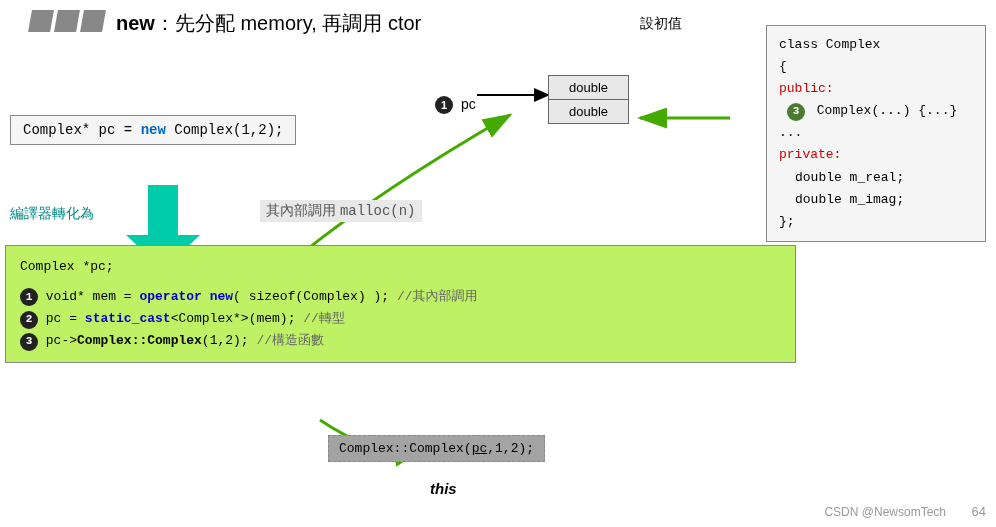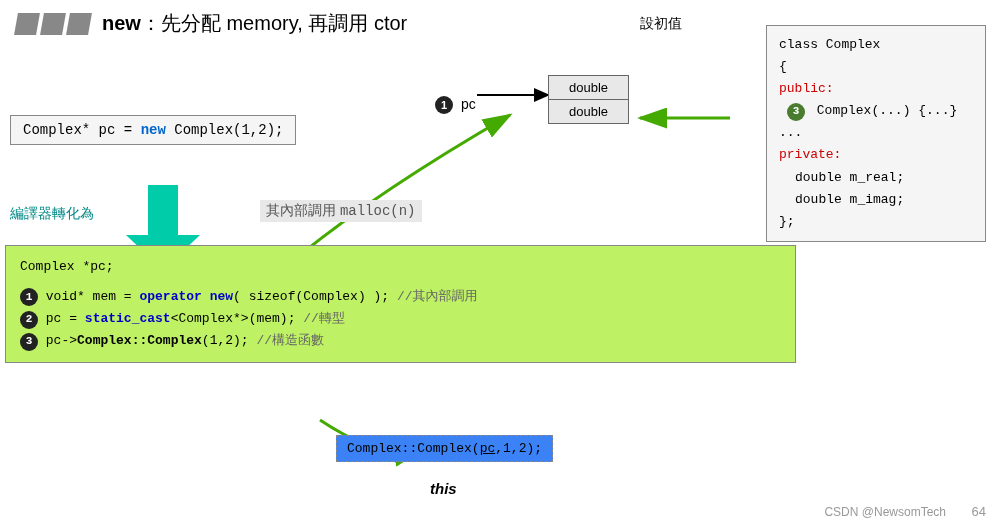--- a/index.html
+++ b/index.html
@@ -8,22 +8,21 @@
       height: 527px;
       background: #fff;
       font-family: Arial, sans-serif;
       position: relative;
       overflow: hidden;
     }
 
     
     .header {
       display: flex;
-      align-items: center;
-      padding: 10px 16px;
+      padding: 10px 30px;
       gap: 12px;
     }
     .header-icons {
       display: flex; gap: 4px;
     }
     .header-icon-box {
       width: 22px; height: 22px;
       background: #888;
       transform: skewX(-10deg);
     }
@@ -121,24 +120,24 @@
       background: #bef264;
       font-size: 13px;
       font-family: 'Courier New', monospace;
       line-height: 1.7;
     }
 
     
     .complex-call-box {
       position: absolute;
       top: 435px;
-      left: 336px;
+      left: 328px;
       border: 1px dashed #888;
       padding: 5px 10px;
-      background: #3b82f6;
+      background: #a3a3a3;
       font-size: 13px;
       font-family: 'Courier New', monospace;
     }
     .underline-text { text-decoration: underline; }
 
     
     .this-label {
       position: absolute;
       top: 480px;
       left: 430px;

